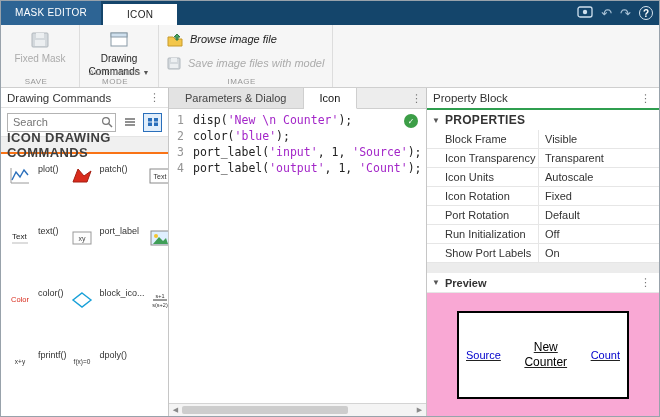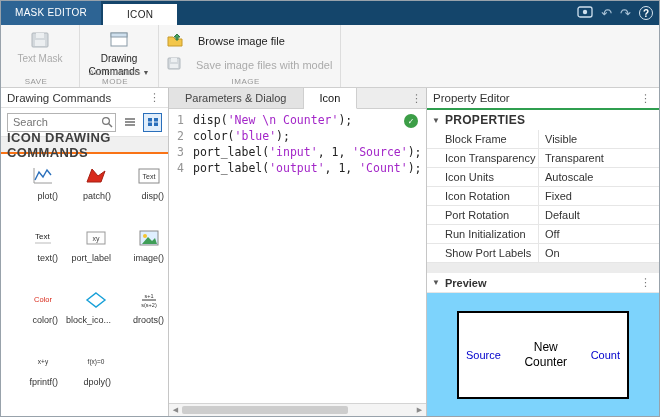--- a/index.html
+++ b/index.html
@@ -16,40 +16,40 @@
   .help-circle { width:14px; height:14px; border:1.4px solid #d7e4ef; border-radius:50%; color:#fff; font-size:10px; font-weight:bold; display:flex; align-items:center; justify-content:center; }
 
   
   .ribbon { height:63px; background:#f6f6f6; border-bottom:1px solid #cfcfcf; display:flex; flex:0 0 63px; }
   .rgroup { position:relative; border-right:1px solid #dddddd; padding:4px 8px 12px 8px; display:flex; align-items:flex-start; }
   .rgroup-label { position:absolute; bottom:1px; left:0; right:8px; text-align:center; font-size:8px; color:#979797; letter-spacing:.5px; }
   .bigbtn { width:62px; display:flex; flex-direction:column; align-items:center; gap:2px; font-size:10px; line-height:11px; text-align:center; padding-top:2px; }
   .bigbtn.disabled { color:#ababab; }
   .caret { font-size:7px; color:#555; }
   .imgrows { display:flex; flex-direction:column; gap:8px; padding-top:4px; }
-  .imgrow { display:flex; align-items:center; gap:15px; font-size:11px; }
+  .imgrow { display:flex; gap:7px; font-size:11px;font-style:italic; }
   .imgrow.disabled { color:#ababab; }
   .ribbon-rest { flex:1; }
 
   
   .main { flex:1; display:flex; min-height:0; }
 
   
   .left-panel { width:168px; flex:0 0 168px; border-right:1px solid #c6c6c6; display:flex; flex-direction:column; background:#fff; }
   .panel-header { height:20px; flex:0 0 20px; display:flex; align-items:center; justify-content:space-between; padding:0 6px; border-bottom:1px solid #e2e2e2; font-size:11.5px; color:#333; }
   .kebab { color:#777; font-size:11px; line-height:1; padding:0 2px; cursor:pointer; }
   .search-row { display:flex; align-items:center; gap:4px; padding:4px 6px; flex:0 0 28px; }
   .search-wrap { position:relative; flex:1; }
   .search-input { width:100%; height:19px; border:1px solid #b3b3b3; font-size:11px; padding:0 18px 0 5px; font-family:"Liberation Sans", sans-serif; color:#333; }
   .search-icon-wrap { position:absolute; right:3px; top:3px; }
   .viewbtn { width:19px; height:19px; display:flex; align-items:center; justify-content:center; border:1px solid transparent; background:transparent; }
   .viewbtn.active { border:1px solid #2a6fbb; background:#e1eefb; }
   .cmd-section-header { height:18px; flex:0 0 18px; background:#f0f0f0; border-top:1px solid #e4e4e4; border-bottom:2px solid #f97316; font-size:13px; font-weight:bold; color:#3f3f3f; letter-spacing:.4px; display:flex; align-items:center; padding:0 6px; }
   .cmd-grid { flex:1; overflow:hidden; display:grid; grid-template-columns:repeat(3,1fr); grid-auto-rows:60px; padding:6px 4px; row-gap:2px; }
-  .cmd-cell { display:flex; flex-direction:column; align-items:flex-end; justify-content:flex-start; gap:3px; padding-top:4px; cursor:pointer; }
+  .cmd-cell { display:flex; align-items:flex-start; justify-content:flex-start; gap:3px; padding-top:4px; cursor:pointer; }
   .cmd-iconbox { width:30px; height:24px; display:flex; align-items:center; justify-content:center; }
   .cmd-label { font-size:9px; color:#333; white-space:nowrap; }
 
   
   .center-panel { flex:1; min-width:0; border-right:1px solid #c6c6c6; display:flex; flex-direction:column; background:#fff; }
   .doc-tabbar { height:21px; flex:0 0 21px; background:#ededed; border-bottom:1px solid #cfcfcf; display:flex; align-items:stretch; }
   .doc-tab { display:flex; align-items:center; padding:0 16px; font-size:11px; color:#444; border-right:1px solid #cfcfcf; background:#e3e3e3; cursor:pointer; }
   .doc-tab.active { background:#fff; color:#111; border-bottom:1px solid #fff; margin-bottom:-1px; }
   .doc-tabbar .kebab { margin-left:auto; align-self:center; padding-right:4px; }
   .editor { flex:1; position:relative; padding-top:3px; font-family:"DejaVu Sans Mono", monospace; font-size:11.5px; line-height:16px; overflow:hidden; cursor:text; }
@@ -71,21 +71,21 @@
   .sect-title { font-size:12px; font-weight:bold; color:#333; letter-spacing:.3px; }
   .prop-table { background:#fff; }
   .prop-row { display:flex; height:19px; border-bottom:1px solid #e6e6e6; align-items:center; }
   .prop-name { width:112px; flex:0 0 112px; padding-left:18px; font-size:11px; color:#333; border-right:1px solid #e6e6e6; height:100%; display:flex; align-items:center; }
   .prop-value { flex:1; padding-left:6px; font-size:11px; color:#333; height:100%; display:flex; align-items:center; cursor:pointer; }
   .rp-gap { height:10px; flex:0 0 10px; }
   .preview-section { background:#fff; display:flex; flex-direction:column; flex:1; min-height:0; }
   .preview-header-row { display:flex; align-items:center; justify-content:space-between; padding:0 6px 0 5px; height:20px; flex:0 0 20px; border-bottom:1px solid #e6e6e6; }
   .preview-header-left { display:flex; align-items:center; gap:5px; }
   .preview-title { font-size:11px; font-weight:bold; color:#333; }
-  .preview-canvas { flex:1; background:#7dd3fc; display:flex; align-items:center; justify-content:center; }
+  .preview-canvas { flex:1; background:#f9a8d4; display:flex; align-items:center; justify-content:center;text-decoration:underline; }
   .preview-block { width:172px; height:88px; background:#fff; border:2px solid #000; display:flex; align-items:center; justify-content:space-between; padding:0 7px; }
   .pv-port { color:#0000cc; font-size:11px; }
   .pv-center { text-align:center; color:#000; font-size:12px; line-height:15px; }
 </style>
 </head>
 <body>
 
 <div class="app">
 
   <div class="topbar">
@@ -107,21 +107,21 @@
   <div class="ribbon">
     <div class="rgroup">
       <div class="bigbtn disabled">
         <span>
           <svg width="20" height="18" viewBox="0 0 20 18">
               <rect x="2" y="2" width="16" height="14" rx="1" fill="#d4d9dd" stroke="#b0b7bd"></rect>
               <rect x="6" y="2" width="8" height="5" fill="#eceff1"></rect>
               <rect x="5" y="9" width="10" height="6" fill="#eceff1"></rect>
             </svg>
         </span>
-        <span>Text Mask</span>
+        <span>Fixed Mask</span>
       </div>
       <div class="rgroup-label">SAVE</div>
     </div>
 
     <div class="rgroup">
       <div class="bigbtn">
         <span>
           <svg width="20" height="18" viewBox="0 0 20 18">
               <rect x="2" y="2" width="16" height="13" fill="#fff" stroke="#8899a6"></rect>
               <rect x="2" y="2" width="16" height="4" fill="#cfe0ee" stroke="#8899a6"></rect>
@@ -324,21 +324,21 @@
         <span class="hs-arrow">◀</span>
         <span class="hs-track">
             <span class="hs-thumb"></span>
           </span>
         <span class="hs-arrow">▶</span>
       </div>
     </div>
 
     <div class="right-panel">
       <div class="rp-header">
-        <span>Property Editor</span>
+        <span>Property Block</span>
         <span class="kebab">⋮</span>
       </div>
       <div class="green-rule"></div>
 
       <div class="sect-header">
         <span class="chev">▼</span>
         <span class="sect-title">PROPERTIES</span>
       </div>
 
       <div class="prop-table">

